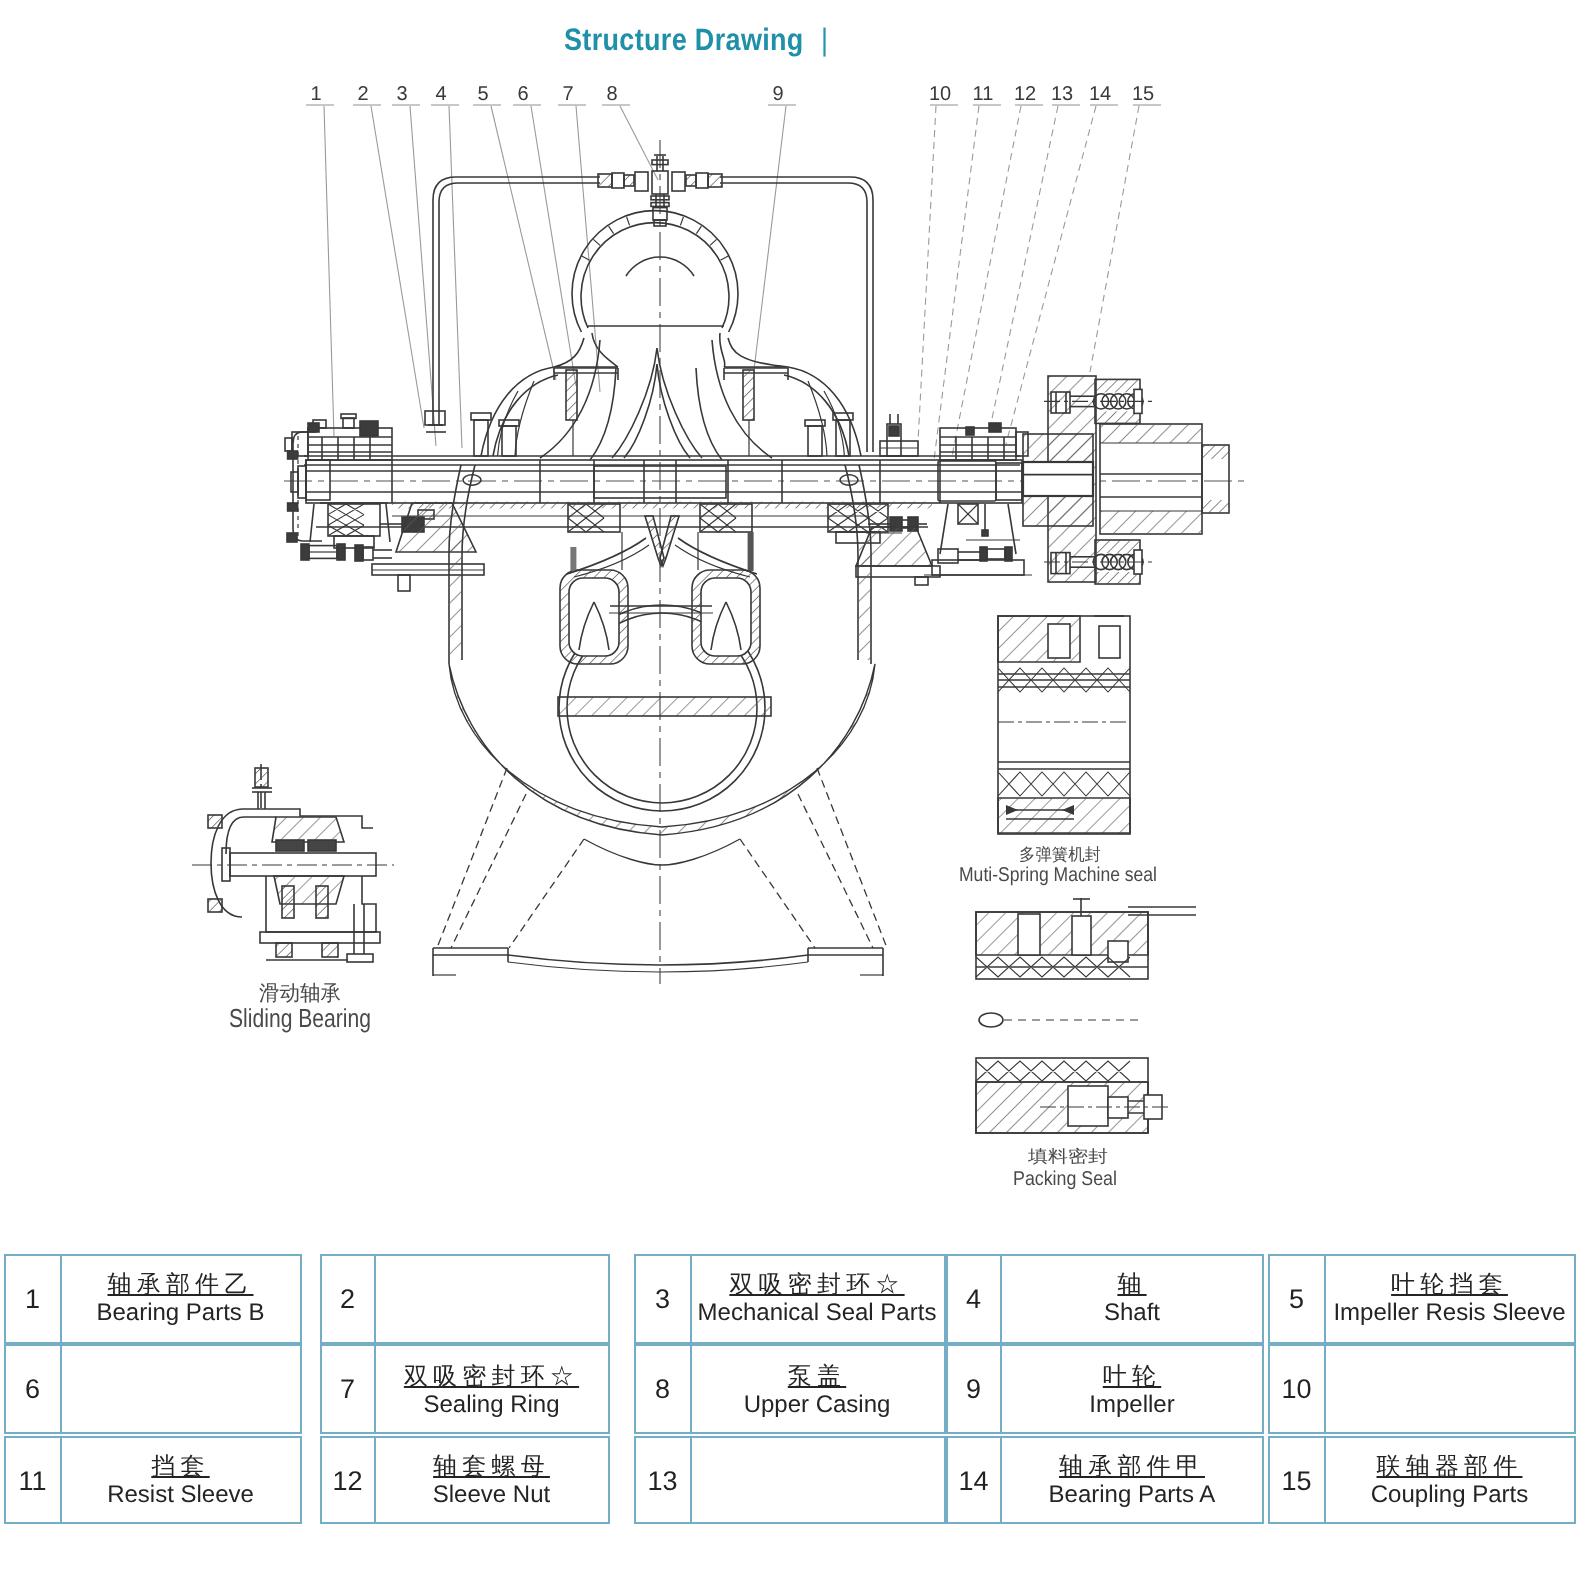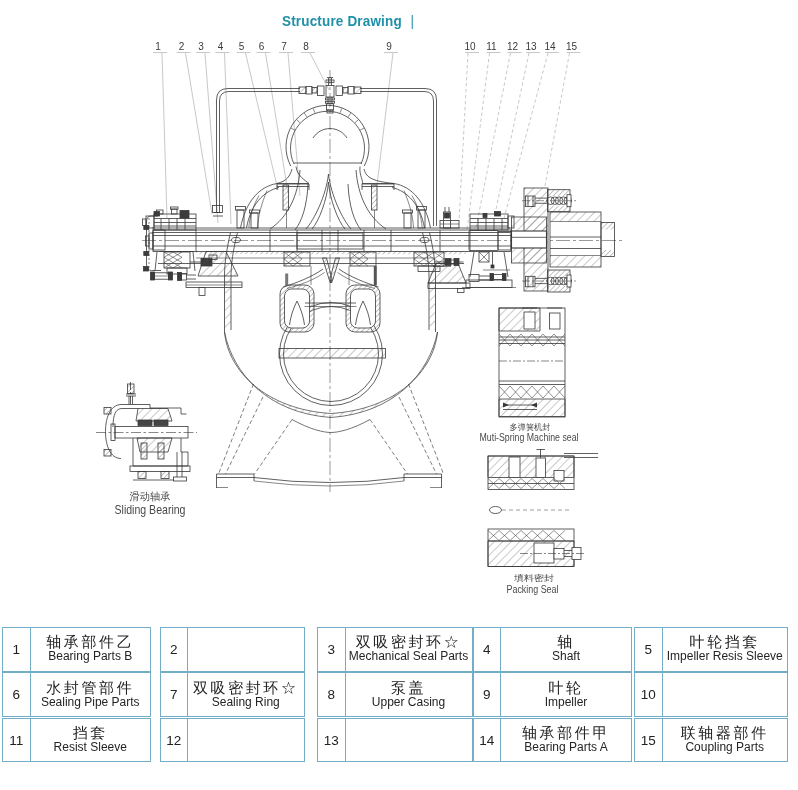--- a/index.html
+++ b/index.html
@@ -5,21 +5,21 @@
   html,body{margin:0;padding:0;background:#fff;}
   body{width:798px;height:790px;position:relative;font-family:"Liberation Sans",sans-serif;overflow:hidden;}
   #title{position:absolute;left:282px;top:11.5px;color:#2090a9;font-size:15.5px;font-weight:bold;letter-spacing:0.2px;transform:scaleX(0.87);transform-origin:left top;white-space:nowrap;}
   #title .bar{font-weight:normal;margin-left:10px;color:#2a93ab;}
   svg{position:absolute;left:0;top:0;}
   .tbl{position:absolute;left:0;top:627px;width:798px;height:140px;}
   .trow{position:absolute;left:2px;height:46px;width:794px;}
   .box{position:absolute;top:0;height:42.5px;border:1.5px solid #74aec6;display:flex;background:#fff;}
   .num{width:26.5px;display:flex;align-items:center;justify-content:center;font-size:13.5px;color:#222;border-right:1.5px solid #74aec6;}
   .nm{flex:1;display:flex;flex-direction:column;align-items:center;justify-content:center;color:#242424;line-height:14px;}
-  .cn{font-size:15px;letter-spacing:2.6px;}
+  .cn{font-size:12px;letter-spacing:2.6px;text-decoration:underline;}
   .en{font-size:12px;}
 </style>
 </head>
 <body>
 
 <div id="title">Structure Drawing<span class="bar">|</span></div>
 
 <svg width="798" height="627" viewBox="0 0 798 627">
 <defs>
 <pattern id="h1" width="6" height="6" patternUnits="userSpaceOnUse" patternTransform="rotate(45)">
@@ -541,24 +541,20 @@
         <div class="nm">
           <span class="cn">叶轮挡套</span>
           <span class="en">Impeller Resis Sleeve</span>
         </div>
       </div>
 </div>
 <div class="trow" style="top:45.4px">
 
 <div class="box" style="left:0.0px;width:147.0px">
         <div class="num">6</div>
-        <div class="nm">
-          <span class="cn">水封管部件</span>
-          <span class="en">Sealing Pipe Parts</span>
-        </div>
       </div>
 
 <div class="box" style="left:157.5px;width:143.0px">
         <div class="num">7</div>
         <div class="nm">
           <span class="cn">双吸密封环☆</span>
           <span class="en">Sealing Ring</span>
         </div>
       </div>
 
@@ -587,20 +583,24 @@
 <div class="box" style="left:0.0px;width:147.0px">
         <div class="num">11</div>
         <div class="nm">
           <span class="cn">挡套</span>
           <span class="en">Resist Sleeve</span>
         </div>
       </div>
 
 <div class="box" style="left:157.5px;width:143.0px">
         <div class="num">12</div>
+        <div class="nm">
+          <span class="cn">轴套螺母</span>
+          <span class="en">Sleeve Nut</span>
+        </div>
       </div>
 
 <div class="box" style="left:315.0px;width:153.5px">
         <div class="num">13</div>
       </div>
 
 <div class="box" style="left:470.5px;width:157.5px">
         <div class="num">14</div>
         <div class="nm">
           <span class="cn">轴承部件甲</span>

